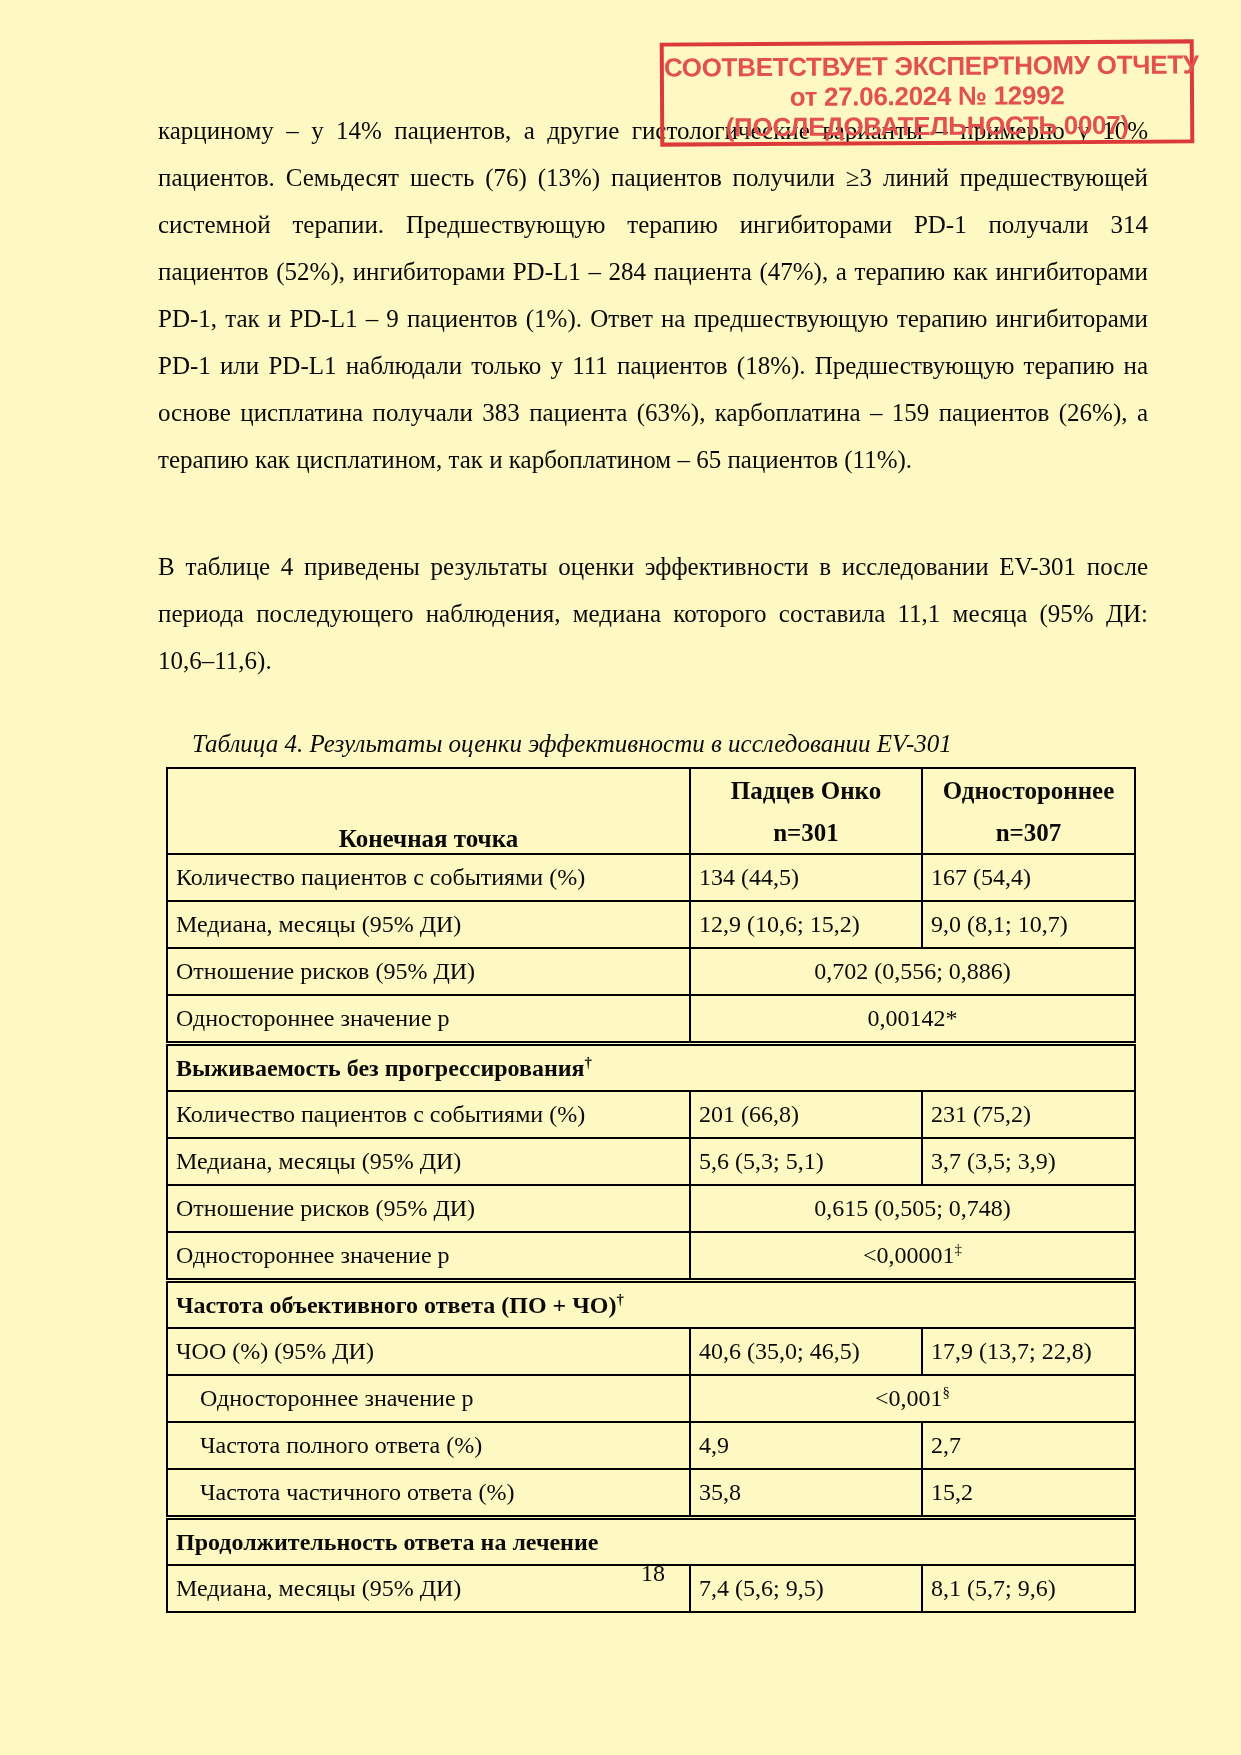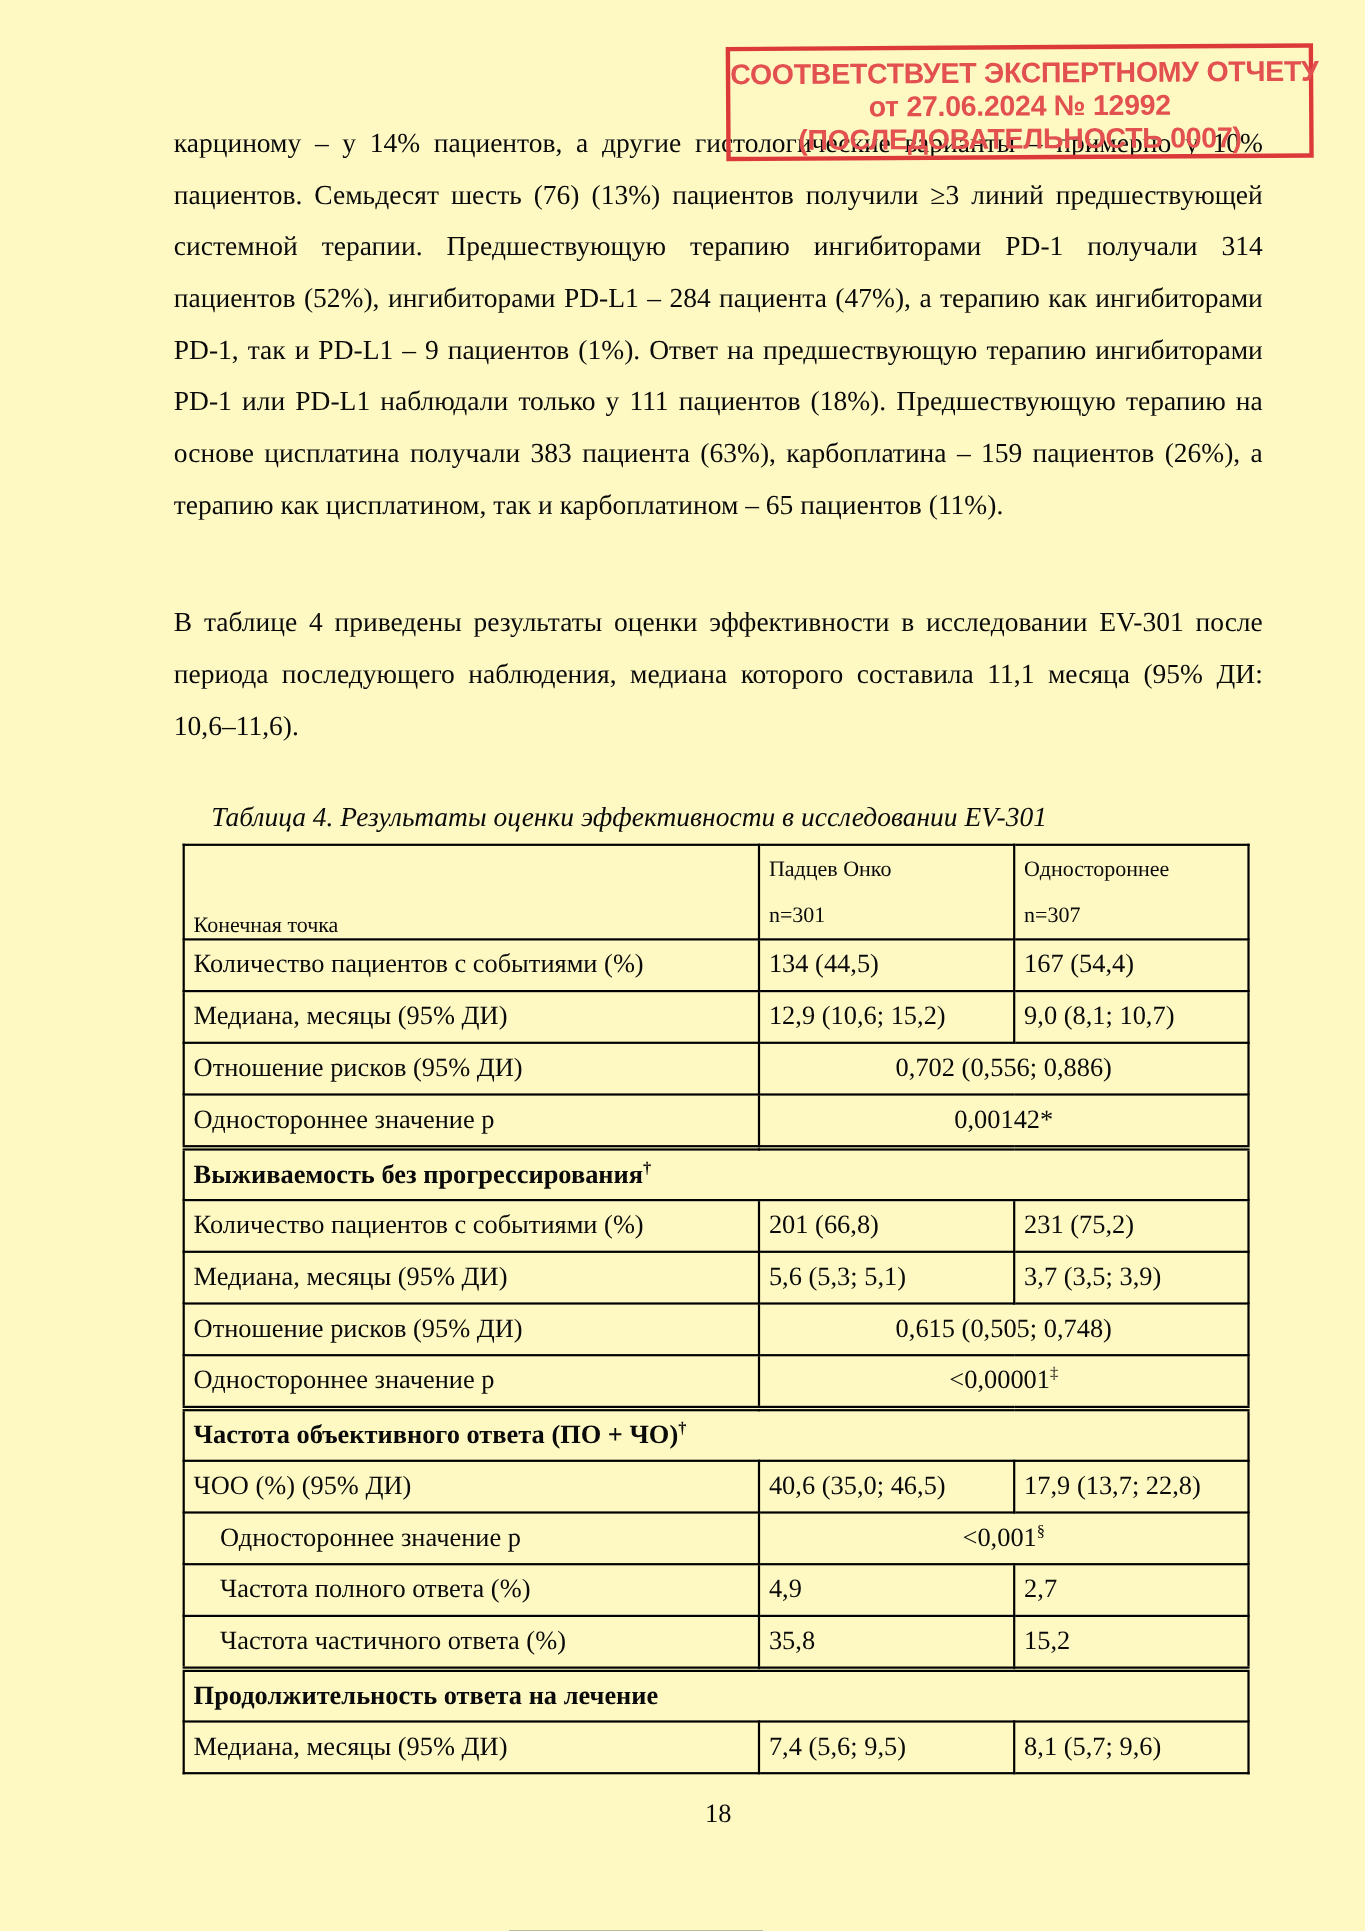--- a/index.html
+++ b/index.html
@@ -55,36 +55,36 @@
   .results col.c1 { width:523px; }
   .results col.c2 { width:232px; }
   .results col.c3 { width:213px; }
   .results th, .results td {
     border:2px solid #000;
     padding:0 8px;
     vertical-align:middle;
     overflow:hidden;
   }
   .results thead tr { height:84px; }
-  .results th { font-weight:normal; font-size:20px; text-align:left; }
+  .results th { font-weight:bold; font-size:25px; text-align:center; }
   .results th.endpoint { vertical-align:bottom; }
   .results th .armline { line-height:41px; padding-top:1px; }
   .row-data td  { height:45px;border-radius:19px; }
   .row-span td  { height:45px; }
   .row-section td {
     height:44px;
     border-top:5px double #000;
     font-weight:bold;
   }
   .cell-span { text-align:center; }
   .indent .cell-label { padding-left:32px; }
   sup { font-size:62%; vertical-align:super; line-height:0; }
 
   .pagenum {
-    position:absolute; left:158px; top:1636px; width:990px;
+    position:absolute; left:158px; top:1560px; width:990px;
     text-align:center; font-size:24px;
   }
 </style>
 </head>
 <body>
 
 <div class="page">
 
   <div class="stamp">
     <div>СООТВЕТСТВУЕТ ЭКСПЕРТНОМУ ОТЧЕТУ</div>

